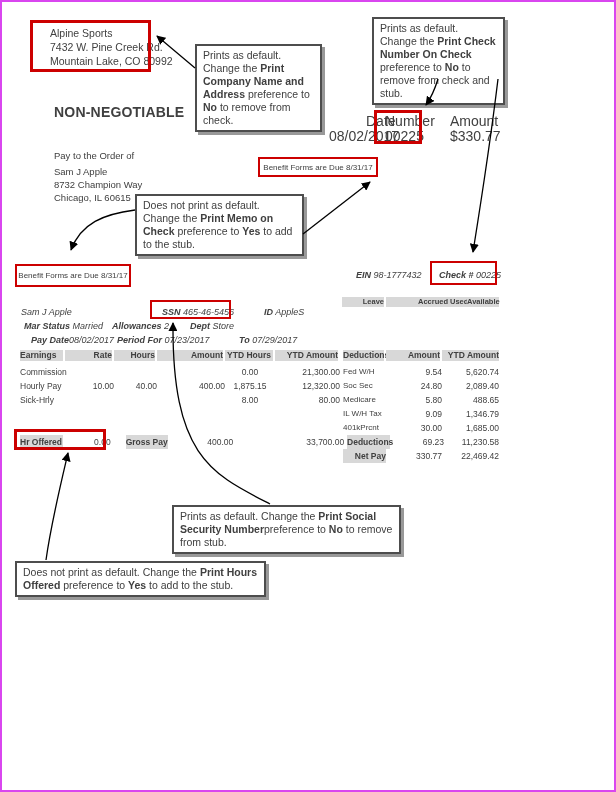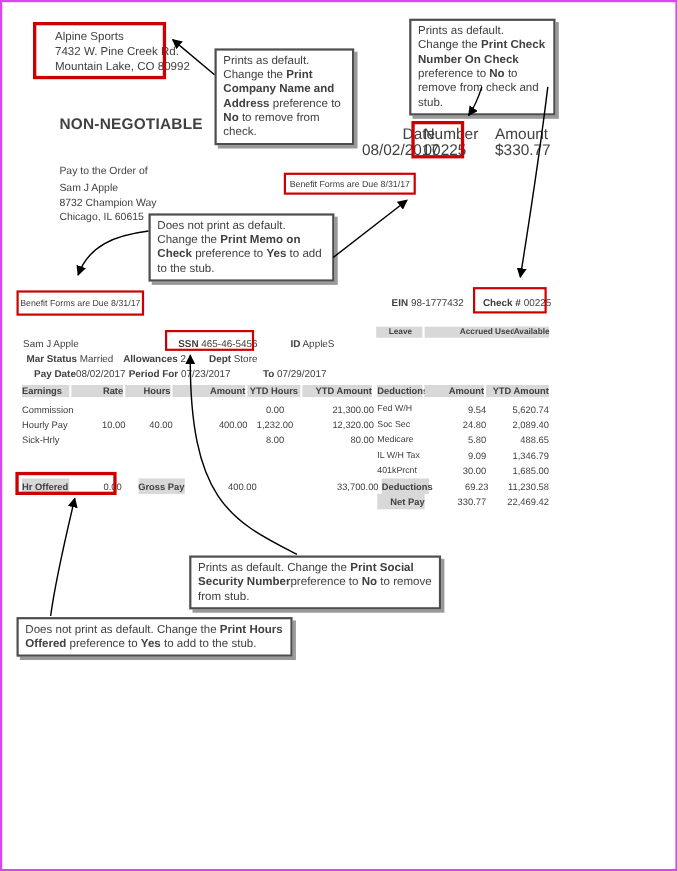--- a/index.html
+++ b/index.html
@@ -26,21 +26,21 @@
   .c4{width:68px;text-align:right;}
   .c5{width:50px;text-align:center;}
   .c6{width:65px;text-align:right;}
   .cg{width:3px;}
   .c7{width:43px;text-align:left;}
   .c8{width:56px;text-align:right;}
   .c9{width:57px;text-align:right;}
   .dname{font-size:8px;}
   .glabel{background:#d8d8d8;font-weight:bold;}
   .arrows{position:absolute;left:0;top:0;z-index:50;pointer-events:none;}
-  .small9{font-size:9px;}
+  .small9{font-size:9px;font-style:italic;}
   .small10{font-size:14px;}
 </style>
 </head>
 <body>
 
 <div class="page">
 
   <div class="redbox" style="left:28px;top:18px;width:121px;height:52px;"></div>
   <div class="abs" style="left:48px;top:24px;font-size:10.5px;line-height:14px;">
     <div>Alpine Sports</div>
@@ -88,21 +88,21 @@
   <div class="abs small9" style="left:354px;top:268px;white-space:nowrap;">
     <span class="b">EIN</span>
     <span>98-1777432</span>
   </div>
   <div class="redbox-thin" style="left:428px;top:259px;width:67px;height:24px;border-width:2.5px;"></div>
   <div class="abs small9" style="left:437px;top:268px;white-space:nowrap;">
     <span class="b">Check #</span>
     <span>00225</span>
   </div>
 
-  <div class="lv" style="left:340px;width:42px;padding-left:2px;text-align:center;">Leave</div>
+  <div class="lv" style="left:340px;width:42px;padding-left:2px;text-align:right;">Leave</div>
   <div class="lv" style="left:384px;width:64px;padding-right:2px;text-align:right;">Accrued</div>
   <div class="lv" style="left:448px;width:37px;padding-right:16px;">Used</div>
   <div class="lv" style="left:465px;width:32px;text-align:left;">Available</div>
 
   <div class="abs small9" style="left:19px;top:305px;">Sam J Apple</div>
   <div class="redbox-thin" style="left:148px;top:298px;width:81px;height:19px;border-width:2.5px;"></div>
   <div class="abs small9" style="left:160px;top:305px;white-space:nowrap;">
     <span class="b">SSN</span>
     <span>465-46-5456</span>
   </div>
@@ -160,21 +160,21 @@
       <span class="cg"></span>
       <span class="c7 dname">Fed W/H</span>
       <span class="c8">9.54</span>
       <span class="c9">5,620.74</span>
     </div>
     <div class="prow">
       <span class="c1">Hourly Pay</span>
       <span class="c2">10.00</span>
       <span class="c3">40.00</span>
       <span class="c4">400.00</span>
-      <span class="c5">1,232.00</span>
+      <span class="c5">1,875.15</span>
       <span class="c6">12,320.00</span>
       <span class="cg"></span>
       <span class="c7 dname">Soc Sec</span>
       <span class="c8">24.80</span>
       <span class="c9">2,089.40</span>
     </div>
     <div class="prow">
       <span class="c1">Sick-Hrly</span>
       <span class="c2"></span>
       <span class="c3"></span>

